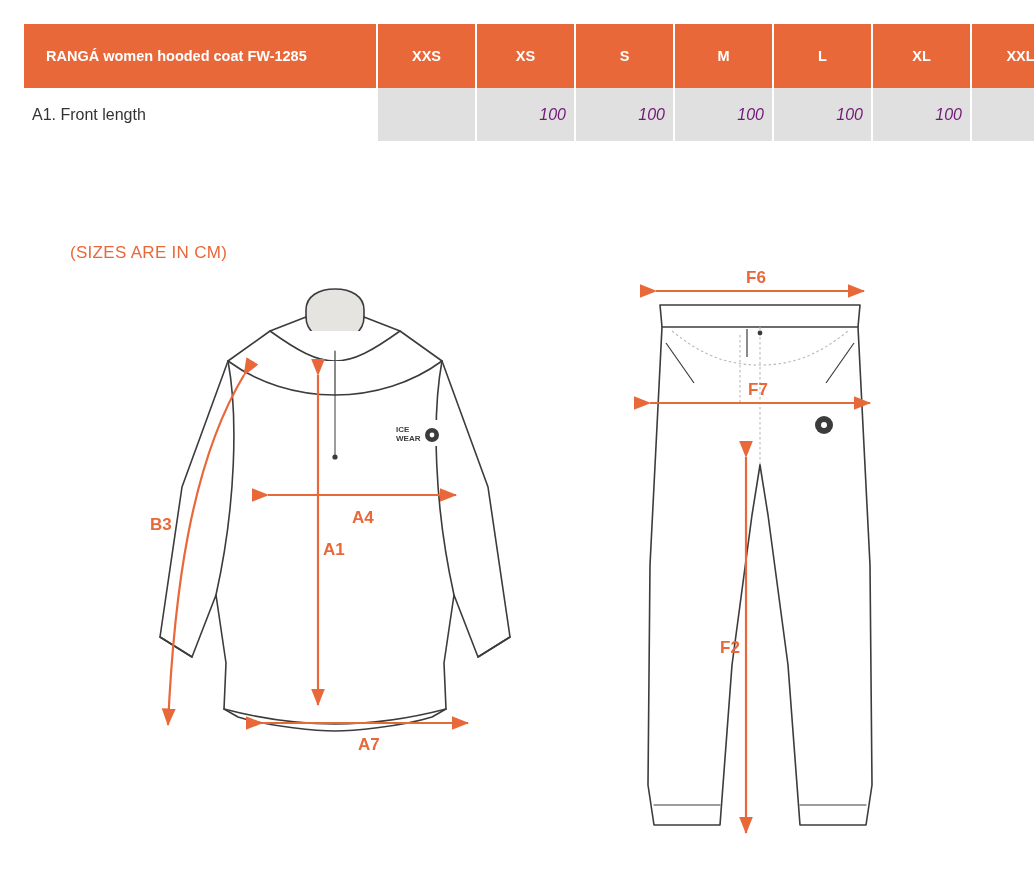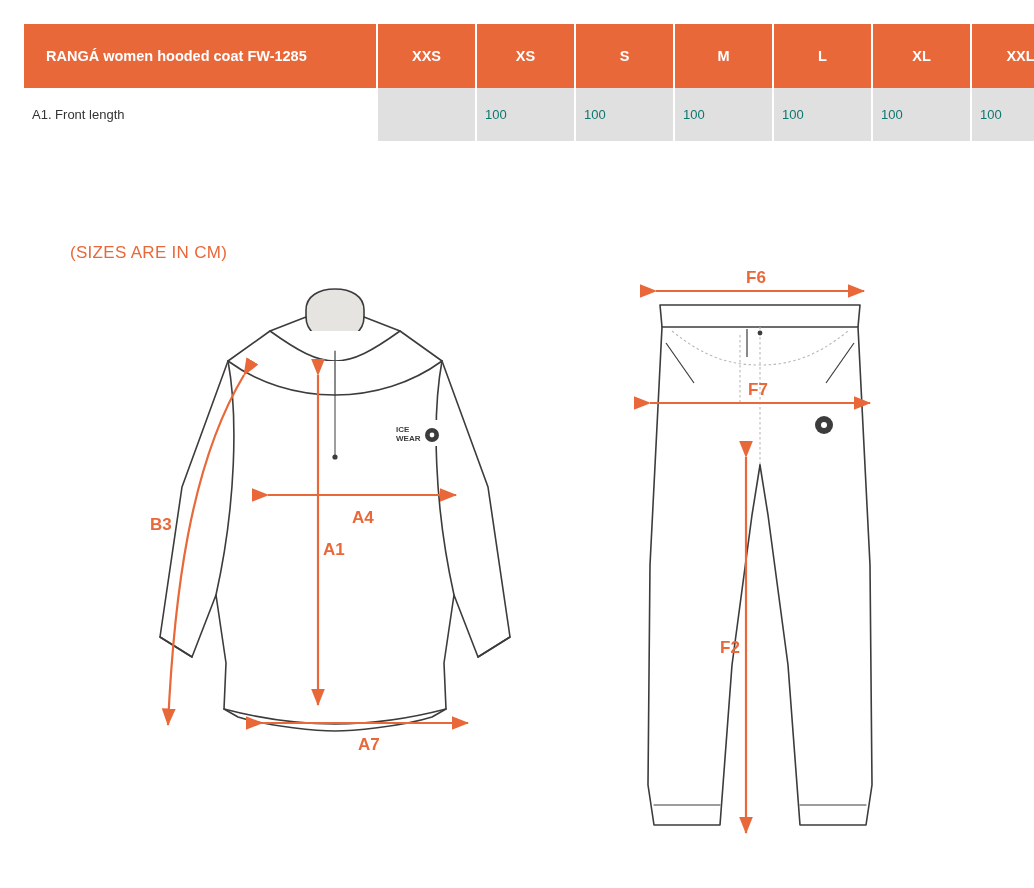--- a/index.html
+++ b/index.html
@@ -52,38 +52,39 @@
     text-align: left;
     padding-left: 22px !important;
     width: 322px;
   }
   .hdr-size {
     text-align: center;
     width: 81px;
   }
   .body-row td {
     height: 37px;
-    font-size: 13px;
+    font-size: 16px;
     vertical-align: middle;
     border-right: 2px solid #ffffff;
     border-bottom: 2px solid #ffffff;
   }
   .body-row td:last-child { border-right: none; }
   .body-row:last-child td { border-bottom: none; }
   .cell-name {
     background: #ffffff;
     text-align: left;
     padding-left: 22px;
     color: #333333;
     font-size: 14.5px;
   }
   .cell-val {
     background: #e0e0e0;
-    text-align: left;
-    color: #0f766e;
+    text-align: right;
+    color: #701a75;
+    font-style: italic;
   }
 
   .units-note {
     position: absolute;
     left: 70px;
     top: 243px;
     font-size: 17px;
     color: #e8683a;
     letter-spacing: 0.3px;
     text-align: right;

